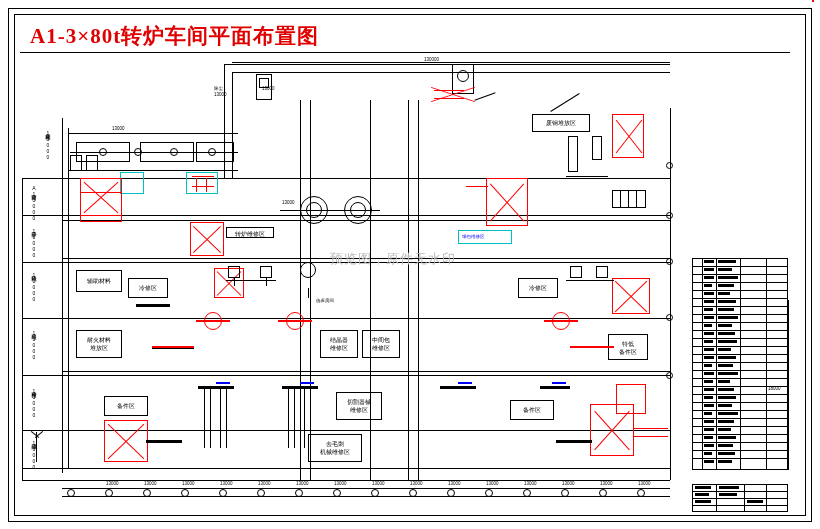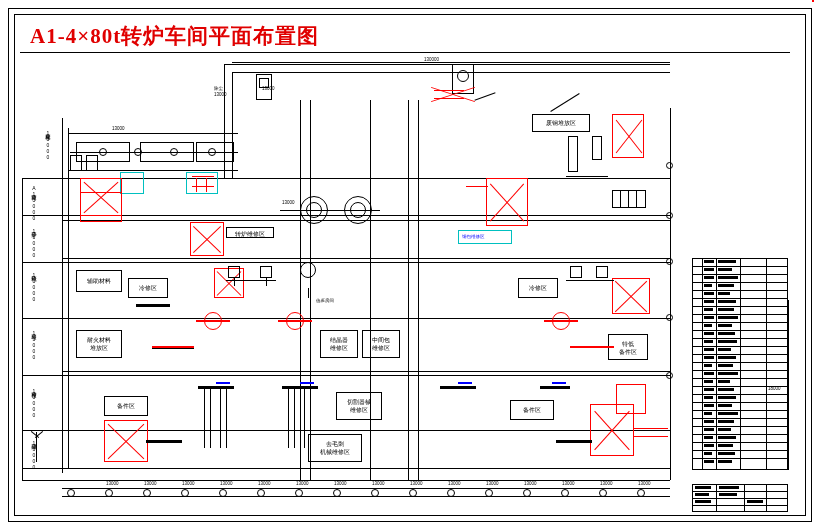--- a/index.html
+++ b/index.html
@@ -29,21 +29,21 @@
   .tb{position:absolute;border:1px solid #000;box-sizing:border-box;}
 </style>
 </head>
 <body>
 
 <div id="root">
 
   <div class="frame-outer"></div>
   <div class="frame-inner"></div>
 
-  <div class="title">A1-4×80t转炉车间平面布置图</div>
+  <div class="title">A1-3×80t转炉车间平面布置图</div>
   <div class="title-rule"></div>
 
   <div class="ln" style="left:22px;top:178px;width:648px;height:1px;"></div>
   <div class="ln" style="left:22px;top:480px;width:648px;height:1px;"></div>
   <div class="ln" style="left:22px;top:178px;width:1px;height:302px;"></div>
   <div class="ln" style="left:670px;top:108px;width:1px;height:372px;"></div>
 
   <div class="ln" style="left:22px;top:215px;width:648px;height:1px;"></div>
   <div class="ln" style="left:22px;top:262px;width:648px;height:1px;"></div>
   <div class="ln" style="left:22px;top:318px;width:648px;height:1px;"></div>
@@ -409,14 +409,15 @@
   <div class="ln" style="left:716px;top:484px;width:1px;height:28px;"></div>
   <div class="ln" style="left:744px;top:484px;width:1px;height:28px;"></div>
   <div class="ln" style="left:766px;top:484px;width:1px;height:28px;"></div>
   <div class="legseg" style="left:695px;top:486px;width:16px;height:3px;"></div>
   <div class="legseg" style="left:719px;top:486px;width:20px;height:3px;"></div>
   <div class="legseg" style="left:695px;top:493px;width:14px;height:3px;"></div>
   <div class="legseg" style="left:719px;top:493px;width:18px;height:3px;"></div>
   <div class="legseg" style="left:695px;top:500px;width:16px;height:3px;"></div>
   <div class="legseg" style="left:747px;top:500px;width:16px;height:3px;"></div>
 
+  <div class="watermark">预览图，原件无水印</div>
 
 </div>
 
 </body></html>

